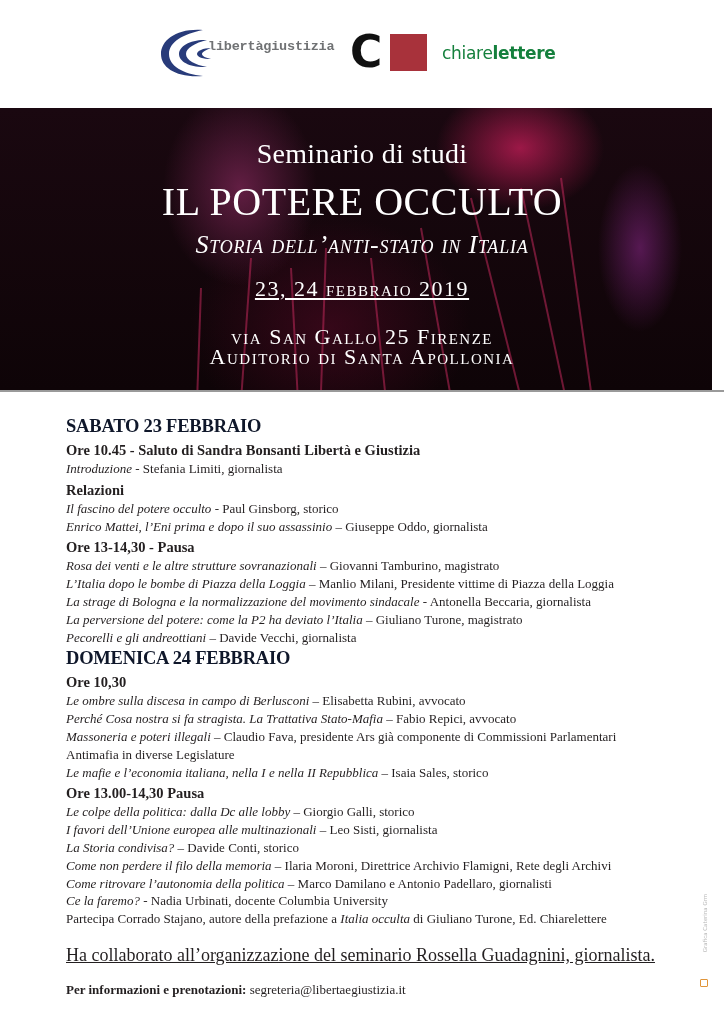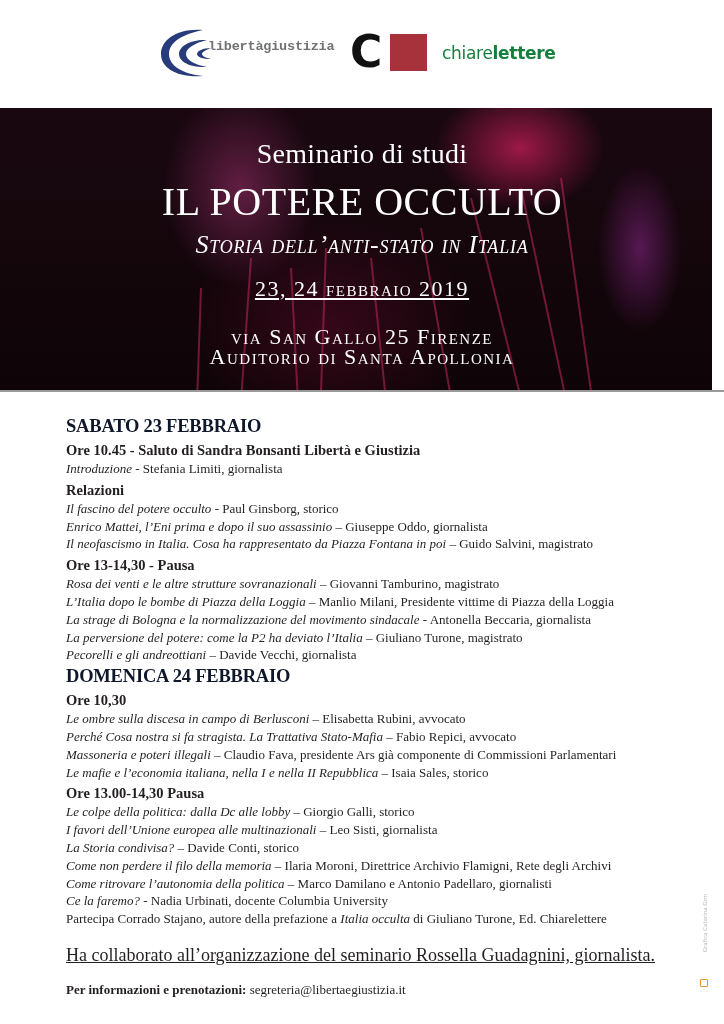--- a/index.html
+++ b/index.html
@@ -92,35 +92,35 @@
 
 <div class="program">
   <div class="day">SABATO 23 FEBBRAIO</div>
 
   <div class="slot">Ore 10.45 - Saluto di Sandra Bonsanti Libertà e Giustizia</div>
   <div class="line"><i>Introduzione</i><span> - </span><span>Stefania Limiti, giornalista</span></div>
 
   <div class="slot">Relazioni</div>
   <div class="line"><i>Il fascino del potere occulto</i><span> - </span><span>Paul Ginsborg, storico</span></div>
   <div class="line"><i>Enrico Mattei, l’Eni prima e dopo il suo assassinio</i><span> – </span><span>Giuseppe Oddo, giornalista</span></div>
-  <div class="line"><i>Il neofascismo in Italia. Cosa ha rappresentato da Piazza Fontana in poi</i><span> – </span><span>Guido Salvini, magistrato</span></div>
 
   <div class="slot">Ore 13-14,30 - Pausa</div>
   <div class="line"><i>Rosa dei venti e le altre strutture sovranazionali</i><span> – </span><span>Giovanni Tamburino, magistrato</span></div>
   <div class="line"><i>L’Italia dopo le bombe di Piazza della Loggia</i><span> – </span><span>Manlio Milani, Presidente vittime di Piazza della Loggia</span></div>
   <div class="line"><i>La strage di Bologna e la normalizzazione del movimento sindacale</i><span> - </span><span>Antonella Beccaria, giornalista</span></div>
   <div class="line"><i>La perversione del potere: come la P2 ha deviato l’Italia</i><span> – </span><span>Giuliano Turone, magistrato</span></div>
   <div class="line"><i>Pecorelli e gli andreottiani</i><span> – </span><span>Davide Vecchi, giornalista</span></div>
 
   <div class="day second">DOMENICA 24 FEBBRAIO</div>
 
   <div class="slot">Ore 10,30</div>
   <div class="line"><i>Le ombre sulla discesa in campo di Berlusconi</i><span> – </span><span>Elisabetta Rubini, avvocato</span></div>
   <div class="line"><i>Perché Cosa nostra si fa stragista. La Trattativa Stato-Mafia</i><span> – </span><span>Fabio Repici, avvocato</span></div>
   <div class="line"><i>Massoneria e poteri illegali</i><span> – </span><span>Claudio Fava, presidente Ars già componente di Commissioni Parlamentari</span></div>
+  <div class="line">Antimafia in diverse Legislature</div>
   <div class="line"><i>Le mafie e l’economia italiana, nella I e nella II Repubblica</i><span> – </span><span>Isaia Sales, storico</span></div>
 
   <div class="slot">Ore 13.00-14,30 Pausa</div>
   <div class="line"><i>Le colpe della politica: dalla Dc alle lobby</i><span> – </span><span>Giorgio Galli, storico</span></div>
   <div class="line"><i>I favori dell’Unione europea alle multinazionali</i><span> – </span><span>Leo Sisti, giornalista</span></div>
   <div class="line"><i>La Storia condivisa?</i><span> – </span><span>Davide Conti, storico</span></div>
   <div class="line"><i>Come non perdere il filo della memoria</i><span> – </span><span>Ilaria Moroni, Direttrice Archivio Flamigni, Rete degli Archivi</span></div>
   <div class="line"><i>Come ritrovare l’autonomia della politica</i><span> – </span><span>Marco Damilano e Antonio Padellaro, giornalisti</span></div>
   <div class="line"><i>Ce la faremo?</i><span> - </span><span>Nadia Urbinati, docente Columbia University</span></div>
   <div class="line"><span>Partecipa Corrado Stajano, autore della prefazione a </span><i>Italia occulta</i><span> di Giuliano Turone, Ed. Chiarelettere</span></div>

